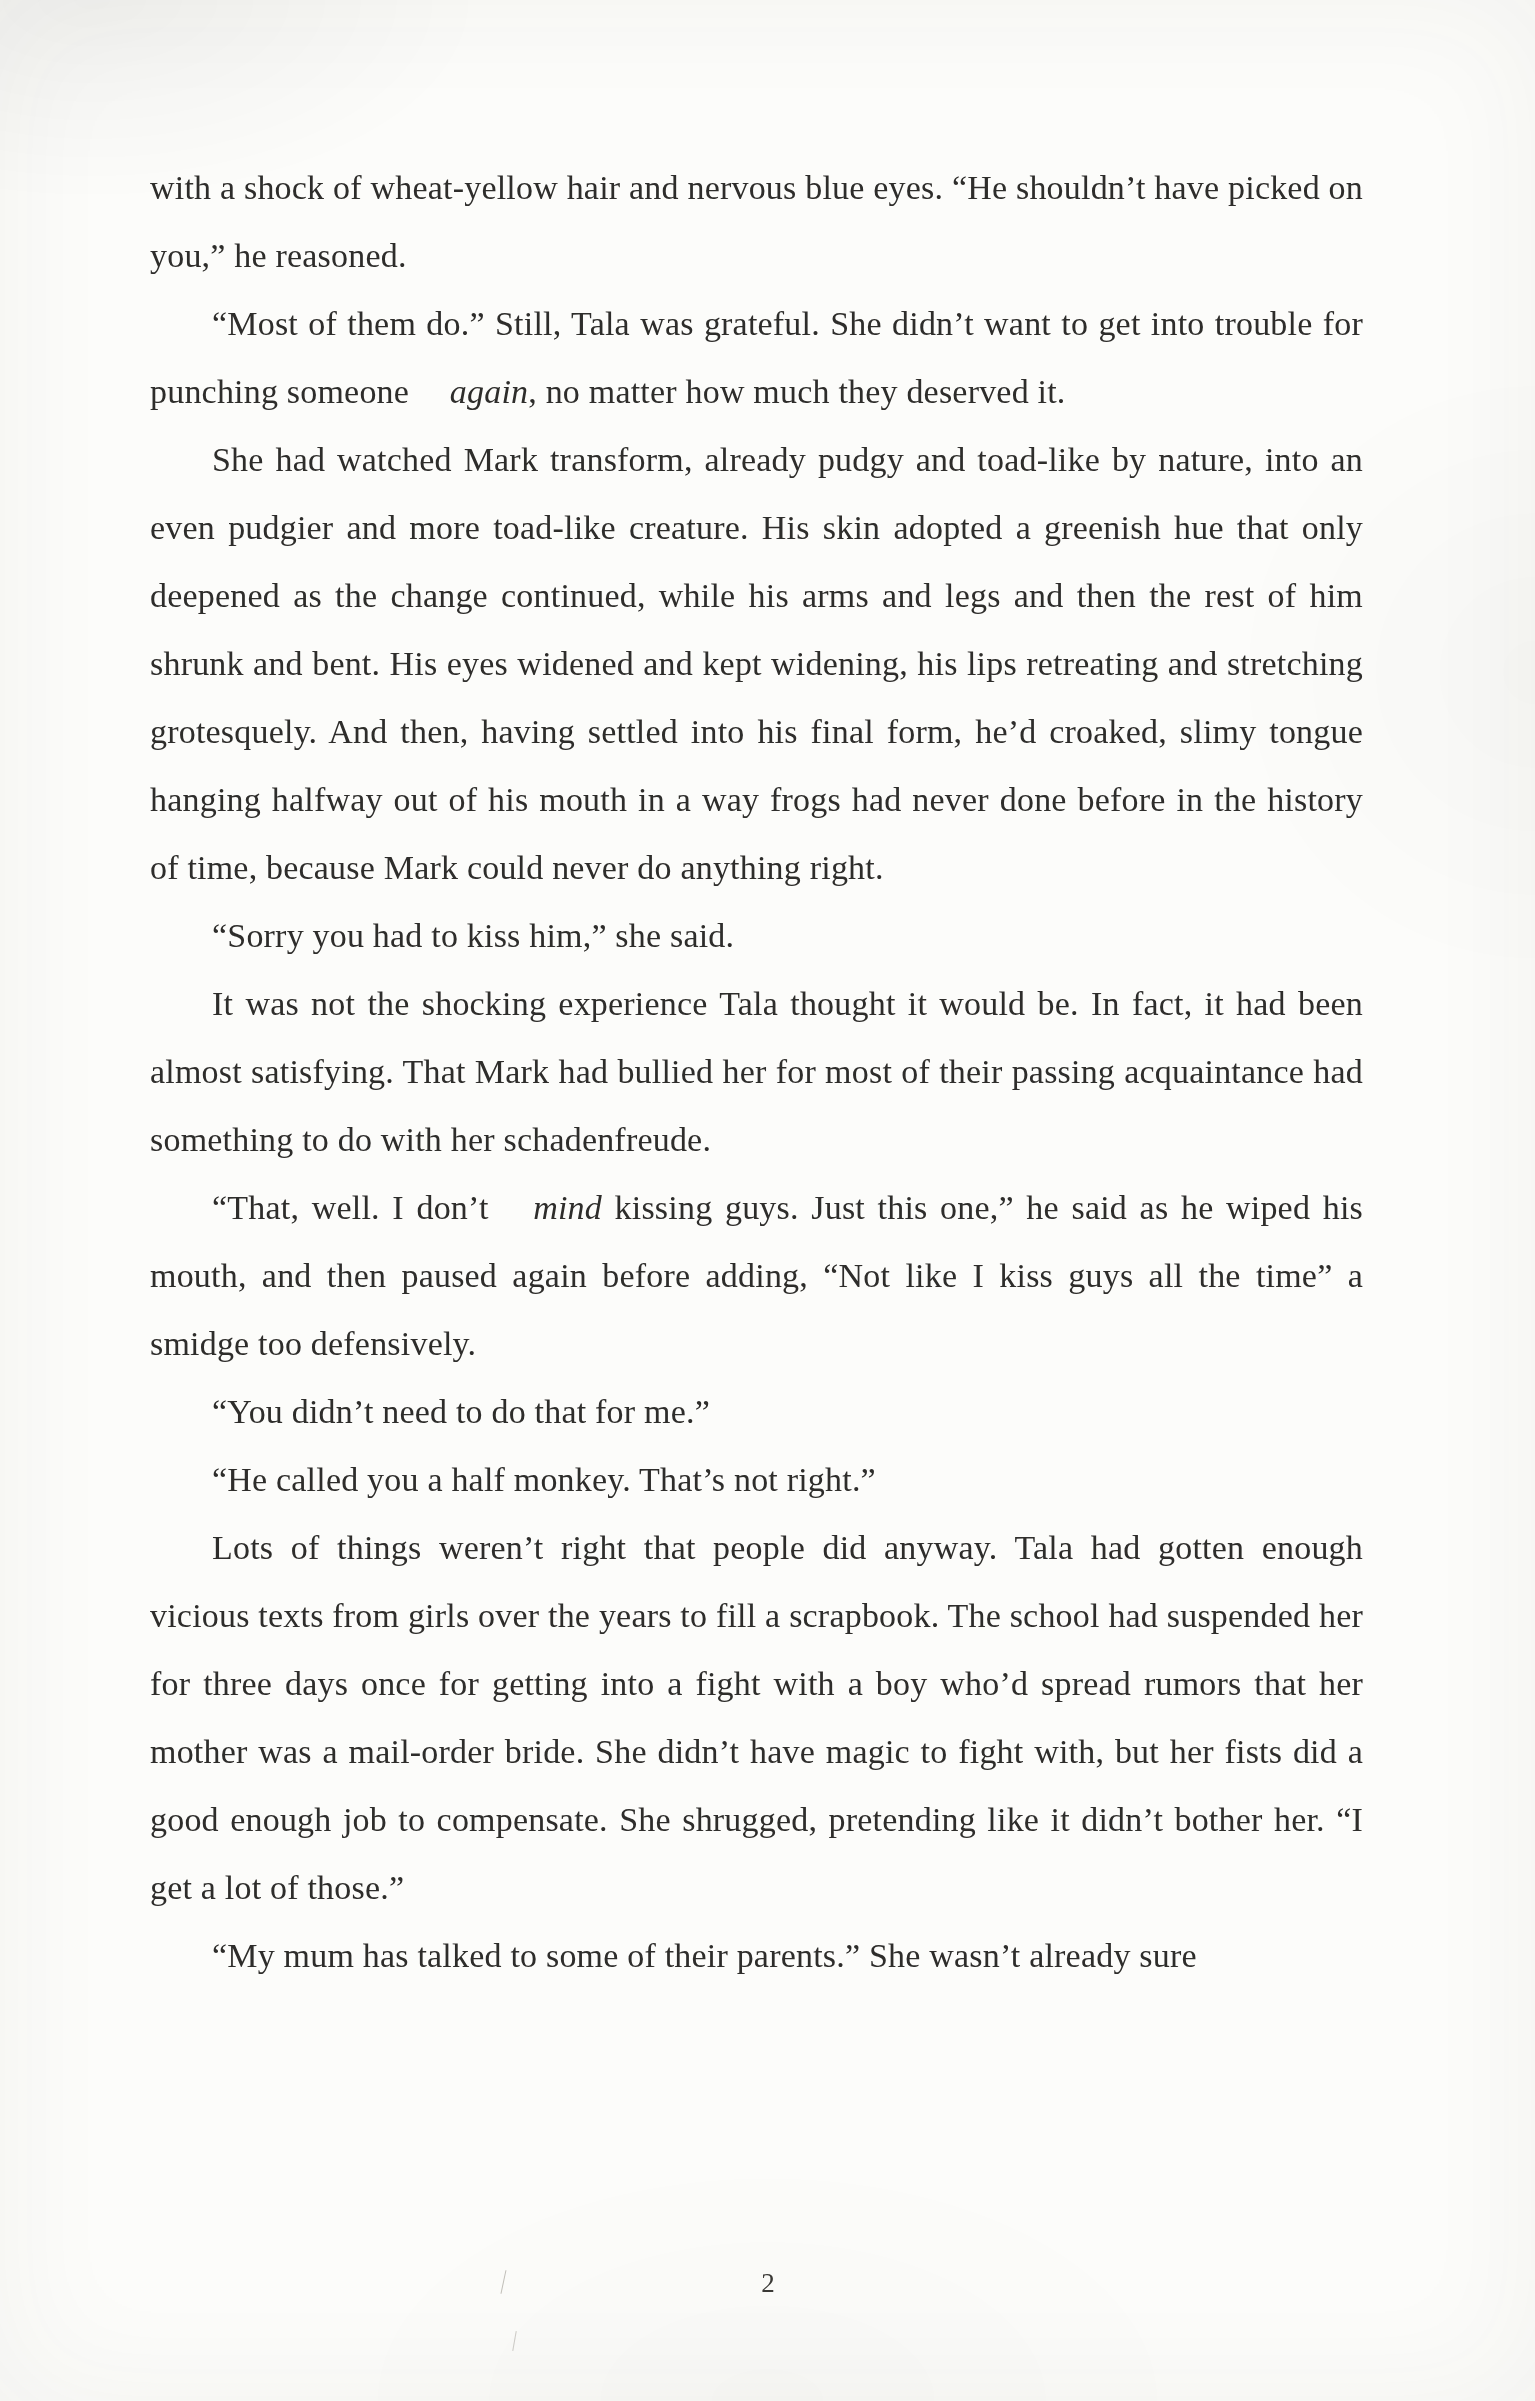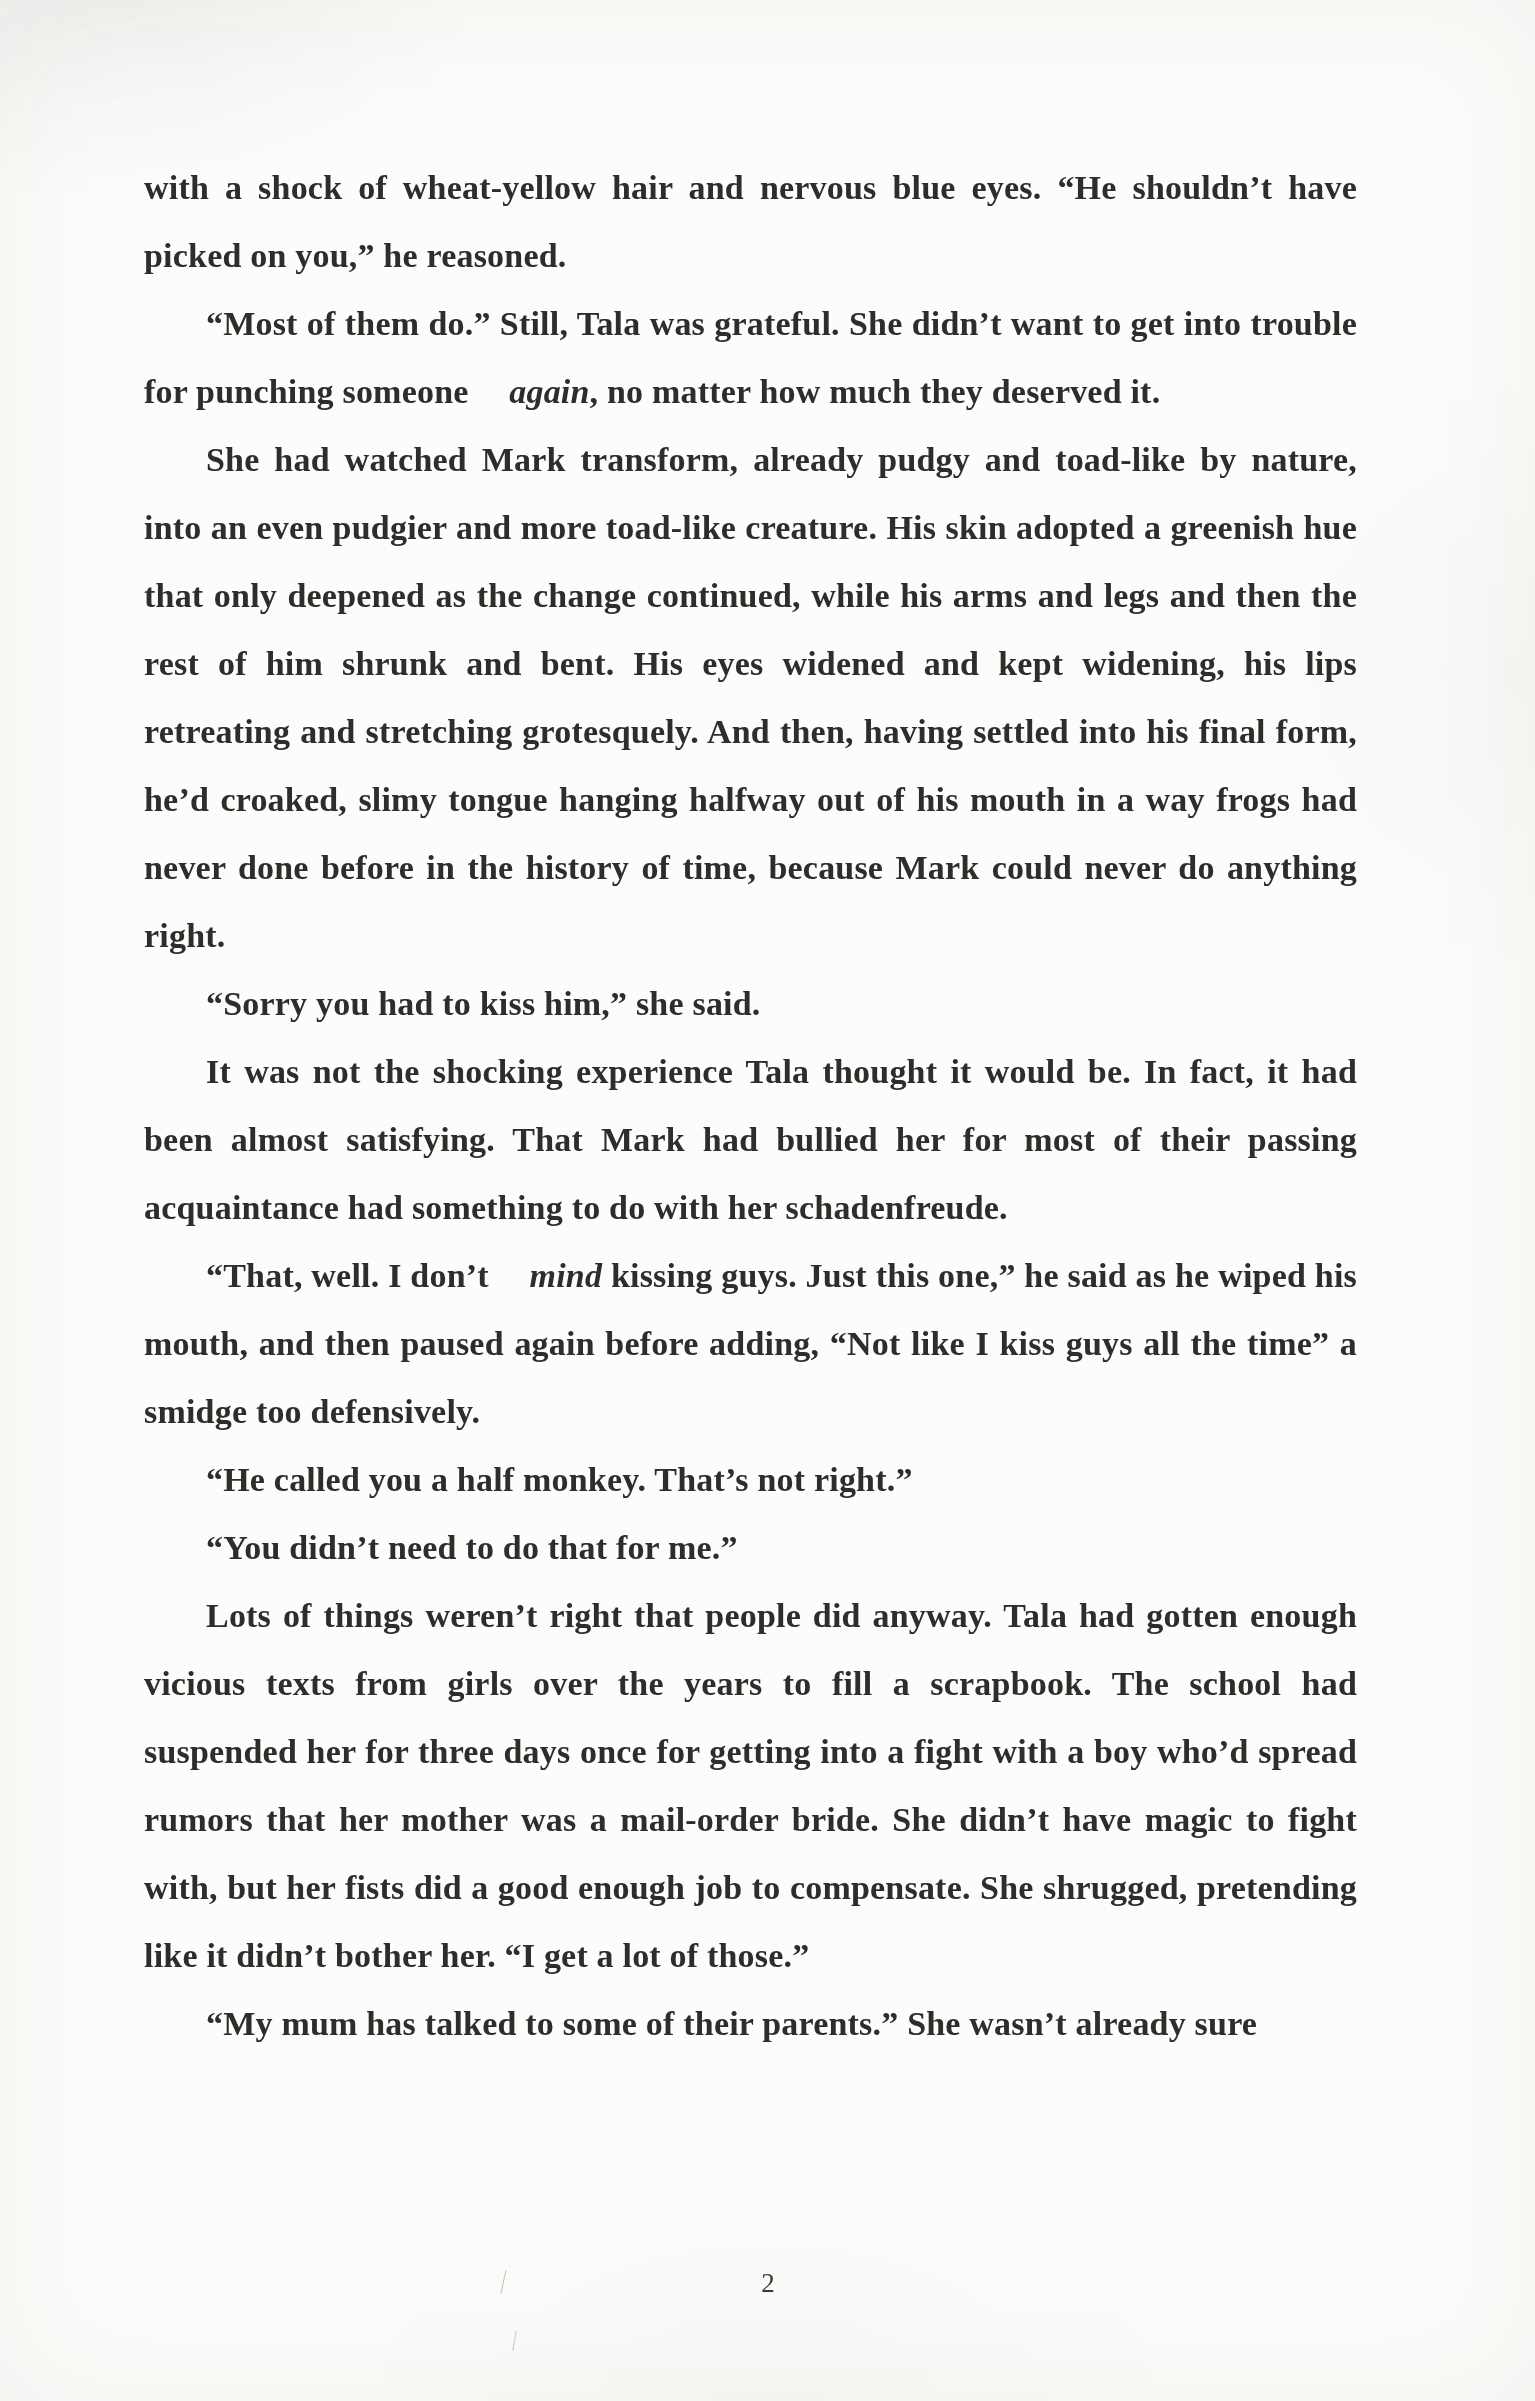--- a/index.html
+++ b/index.html
@@ -16,28 +16,27 @@
       radial-gradient(454px 454px at 100% 28%, rgba(0,0,0,0.02), transparent 70%),
       radial-gradient(636px 363px at 50% 100%, rgba(0,0,0,0.015), transparent 70%),
       #fcfcfa;
     overflow: hidden;
     box-shadow: inset 0 0 127px rgba(60,55,45,0.05);
     color: #2e2d2b;
   }
   .page-text {
     position: absolute;
     top: 154px;
-    left: 144px;
+    left: 150px;
     width: 1213px;
     font-size: 34px;
     line-height: 68px;
     text-align: justify;
     text-justify: inter-word;
     letter-spacing: 0.2px;
-    font-weight: bold;
   }
   .para {
     margin: 0;
     padding: 0;
   }
   .para.indent {
     text-indent: 62px;
   }
   .italic {
     font-style: italic;
@@ -74,22 +73,22 @@
 </head>
 <body>
 
 <div class="page-text">
     <p class="para"><span>with a shock of wheat-yellow hair and nervous blue eyes. “He shouldn’t have picked on you,” he reasoned.</span></p>
     <p class="para indent"><span>“Most of them do.” Still, Tala was grateful. She didn’t want to get into trouble for punching someone </span><span class="italic">again</span><span>, no matter how much they deserved it.</span></p>
     <p class="para indent"><span>She had watched Mark transform, already pudgy and toad-like by nature, into an even pudgier and more toad-like creature. His skin adopted a greenish hue that only deepened as the change continued, while his arms and legs and then the rest of him shrunk and bent. His eyes widened and kept widening, his lips retreating and stretching grotesquely. And then, having settled into his final form, he’d croaked, slimy tongue hanging halfway out of his mouth in a way frogs had never done before in the history of time, because Mark could never do anything right.</span></p>
     <p class="para indent"><span>“Sorry you had to kiss him,” she said.</span></p>
     <p class="para indent"><span>It was not the shocking experience Tala thought it would be. In fact, it had been almost satisfying. That Mark had bullied her for most of their passing acquaintance had something to do with her schadenfreude.</span></p>
     <p class="para indent"><span>“That, well. I don’t </span><span class="italic">mind</span><span> kissing guys. Just this one,” he said as he wiped his mouth, and then paused again before adding, “Not like I kiss guys all the time” a smidge too defensively.</span></p>
+    <p class="para indent"><span>“You didn’t need to do that for me.”</span></p>
     <p class="para indent"><span>“He called you a half monkey. That’s not right.”</span></p>
-    <p class="para indent"><span>“You didn’t need to do that for me.”</span></p>
     <p class="para indent"><span>Lots of things weren’t right that people did anyway. Tala had gotten enough vicious texts from girls over the years to fill a scrapbook. The school had suspended her for three days once for getting into a fight with a boy who’d spread rumors that her mother was a mail-order bride. She didn’t have magic to fight with, but her fists did a good enough job to compensate. She shrugged, pretending like it didn’t bother her. “I get a lot of those.”</span></p>
     <p class="para indent"><span>“My mum has talked to some of their parents.” She wasn’t already sure</span></p>
   </div>
 
 <div class="artifact artifact-1"></div>
 <div class="artifact artifact-2"></div>
 
 <div class="page-number">2</div>
 
 

